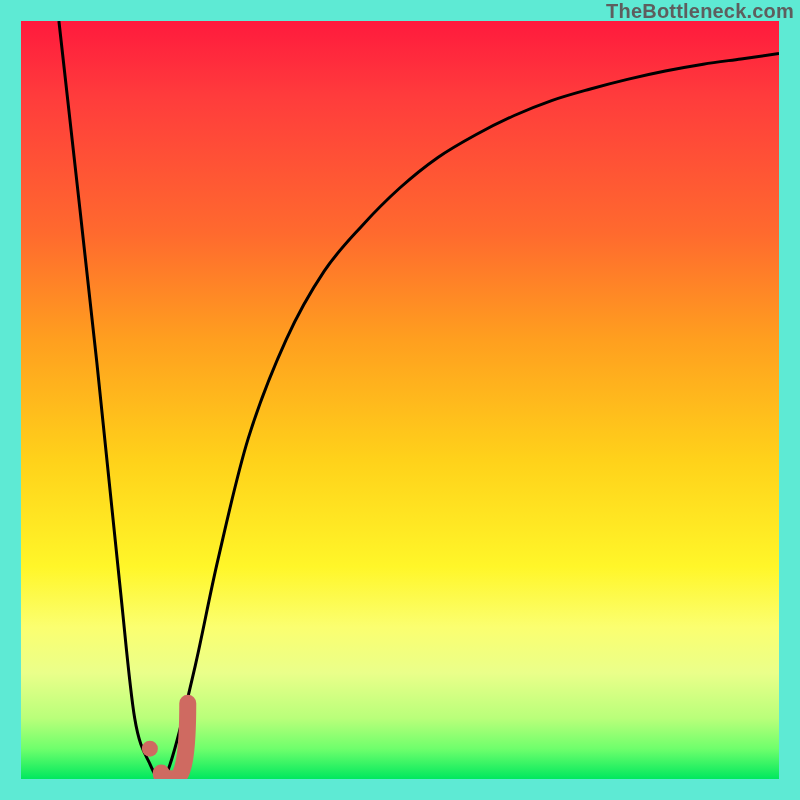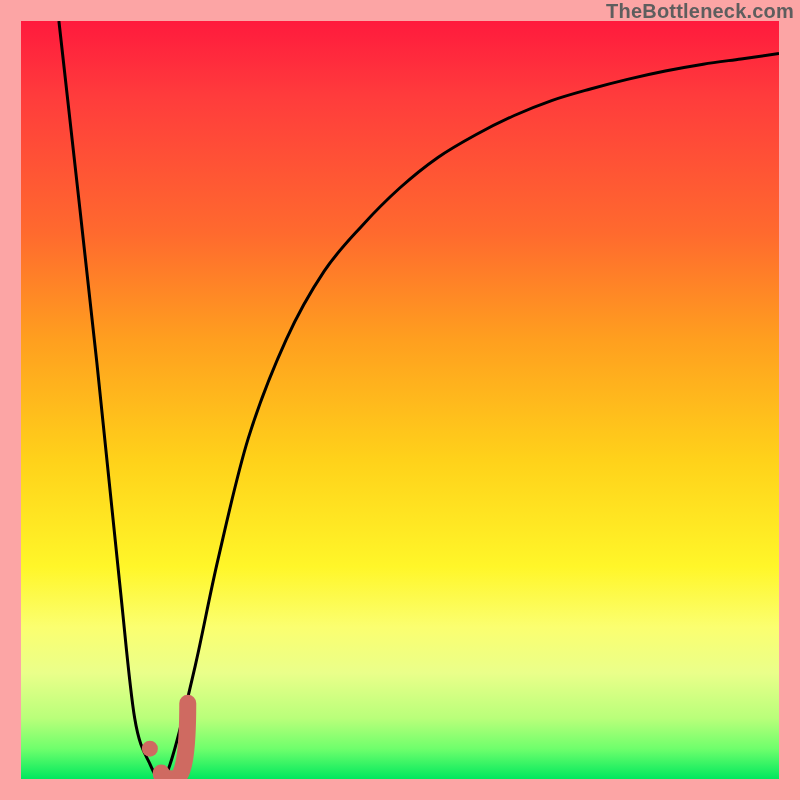--- a/index.html
+++ b/index.html
@@ -8,21 +8,21 @@
     width: 800px;
     height: 800px;
     background: #000;
     overflow: hidden;
     font-family: Arial, Helvetica, sans-serif;
   }
   .frame {
     position: relative;
     width: 800px;
     height: 800px;
-    background: #fca5a5;
+    background: #5eead4;
   }
   .plot {
     position: absolute;
     left: 21px;
     top: 21px;
     width: 758px;
     height: 758px;
     
     background: linear-gradient(
       to bottom,

